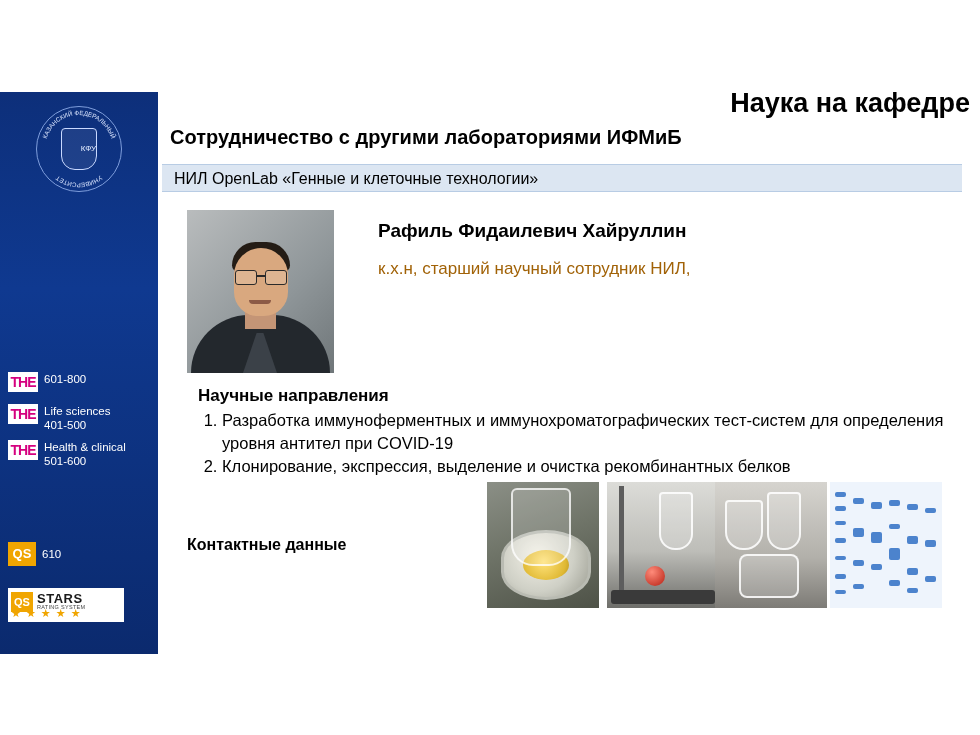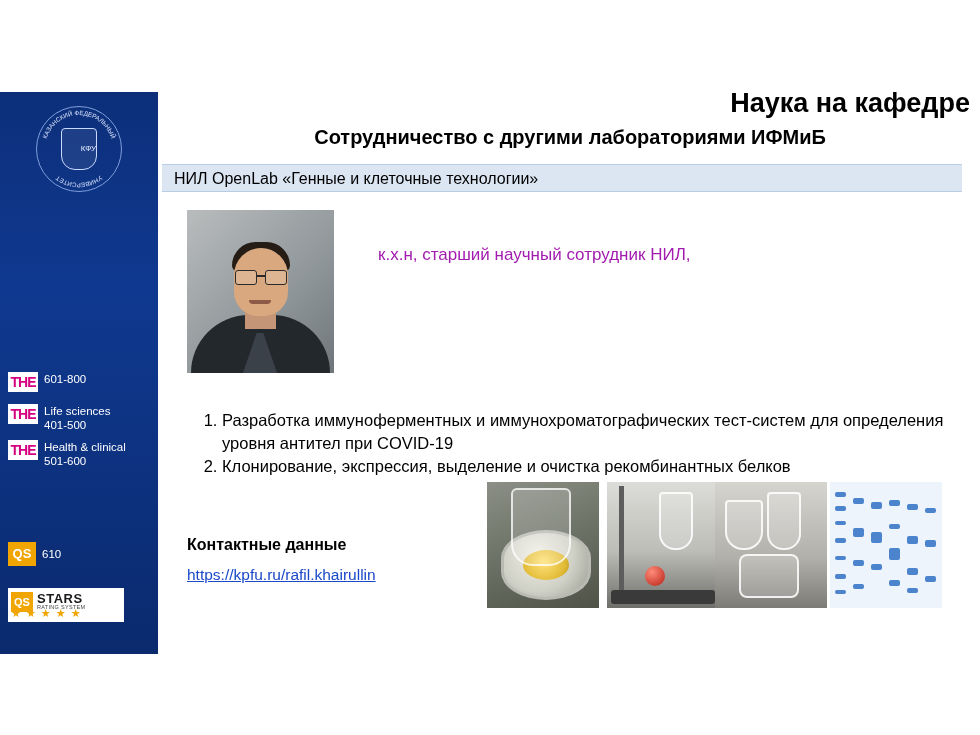--- a/index.html
+++ b/index.html
@@ -149,21 +149,20 @@
     text-align: right;
     font-size: 27px;
     font-weight: bold;
     color: #000000;
   }
   .title-sub {
     position: absolute;
     left: 170px;
     top: 62px;
     width: 800px;
-    text-align: center;
     font-size: 20px;
     font-weight: bold;
     color: #000000;
   }
   .banner {
     position: absolute;
     left: 162px;
     top: 100px;
     width: 800px;
     height: 28px;
@@ -273,25 +272,25 @@
     position: absolute;
     left: 378px;
     top: 156px;
     font-size: 19px;
     font-weight: bold;
     color: #000000;
   }
   .person-role {
     position: absolute;
     left: 378px;
-    top: 178px;
+    top: 192px;
     width: 560px;
     font-size: 17px;
     line-height: 25px;
-    color: #a21caf;
+    color: #a16207;
   }
   
   .section-heading {
     position: absolute;
     left: 198px;
     top: 322px;
     font-size: 17px;
     font-weight: bold;
     color: #000000;
   }
@@ -482,31 +481,32 @@
     <div class="p-hair"></div>
     <div class="p-head"></div>
     <div class="p-glasses">
       <span class="lens l"></span>
       <span class="bridge"></span>
       <span class="lens r"></span>
     </div>
     <div class="p-mouth"></div>
   </div>
 
+  <div class="person-name">Рафиль Фидаилевич Хайруллин</div>
   <div class="person-role">
     <div>к.х.н, старший научный сотрудник НИЛ,</div>
   </div>
 
+  <div class="section-heading">Научные направления</div>
   <ol class="research-list">
     <li>Разработка  иммуноферментных и иммунохроматографических тест-систем для определения уровня антител при COVID-19</li>
     <li>Клонирование, экспрессия, выделение и  очистка рекомбинантных белков</li>
   </ol>
 
   <div class="contacts-heading">Контактные  данные</div>
-  <a class="contact-link l1" href="#">https://kpfu.ru/rafil.khairullin</a>
 
   <div class="photo p1">
     <div class="pan">
       <div class="pan-liquid"></div>
     </div>
     <div class="flask"></div>
   </div>
 
   <div class="photo p2">
     <div class="stand-rod"></div>

